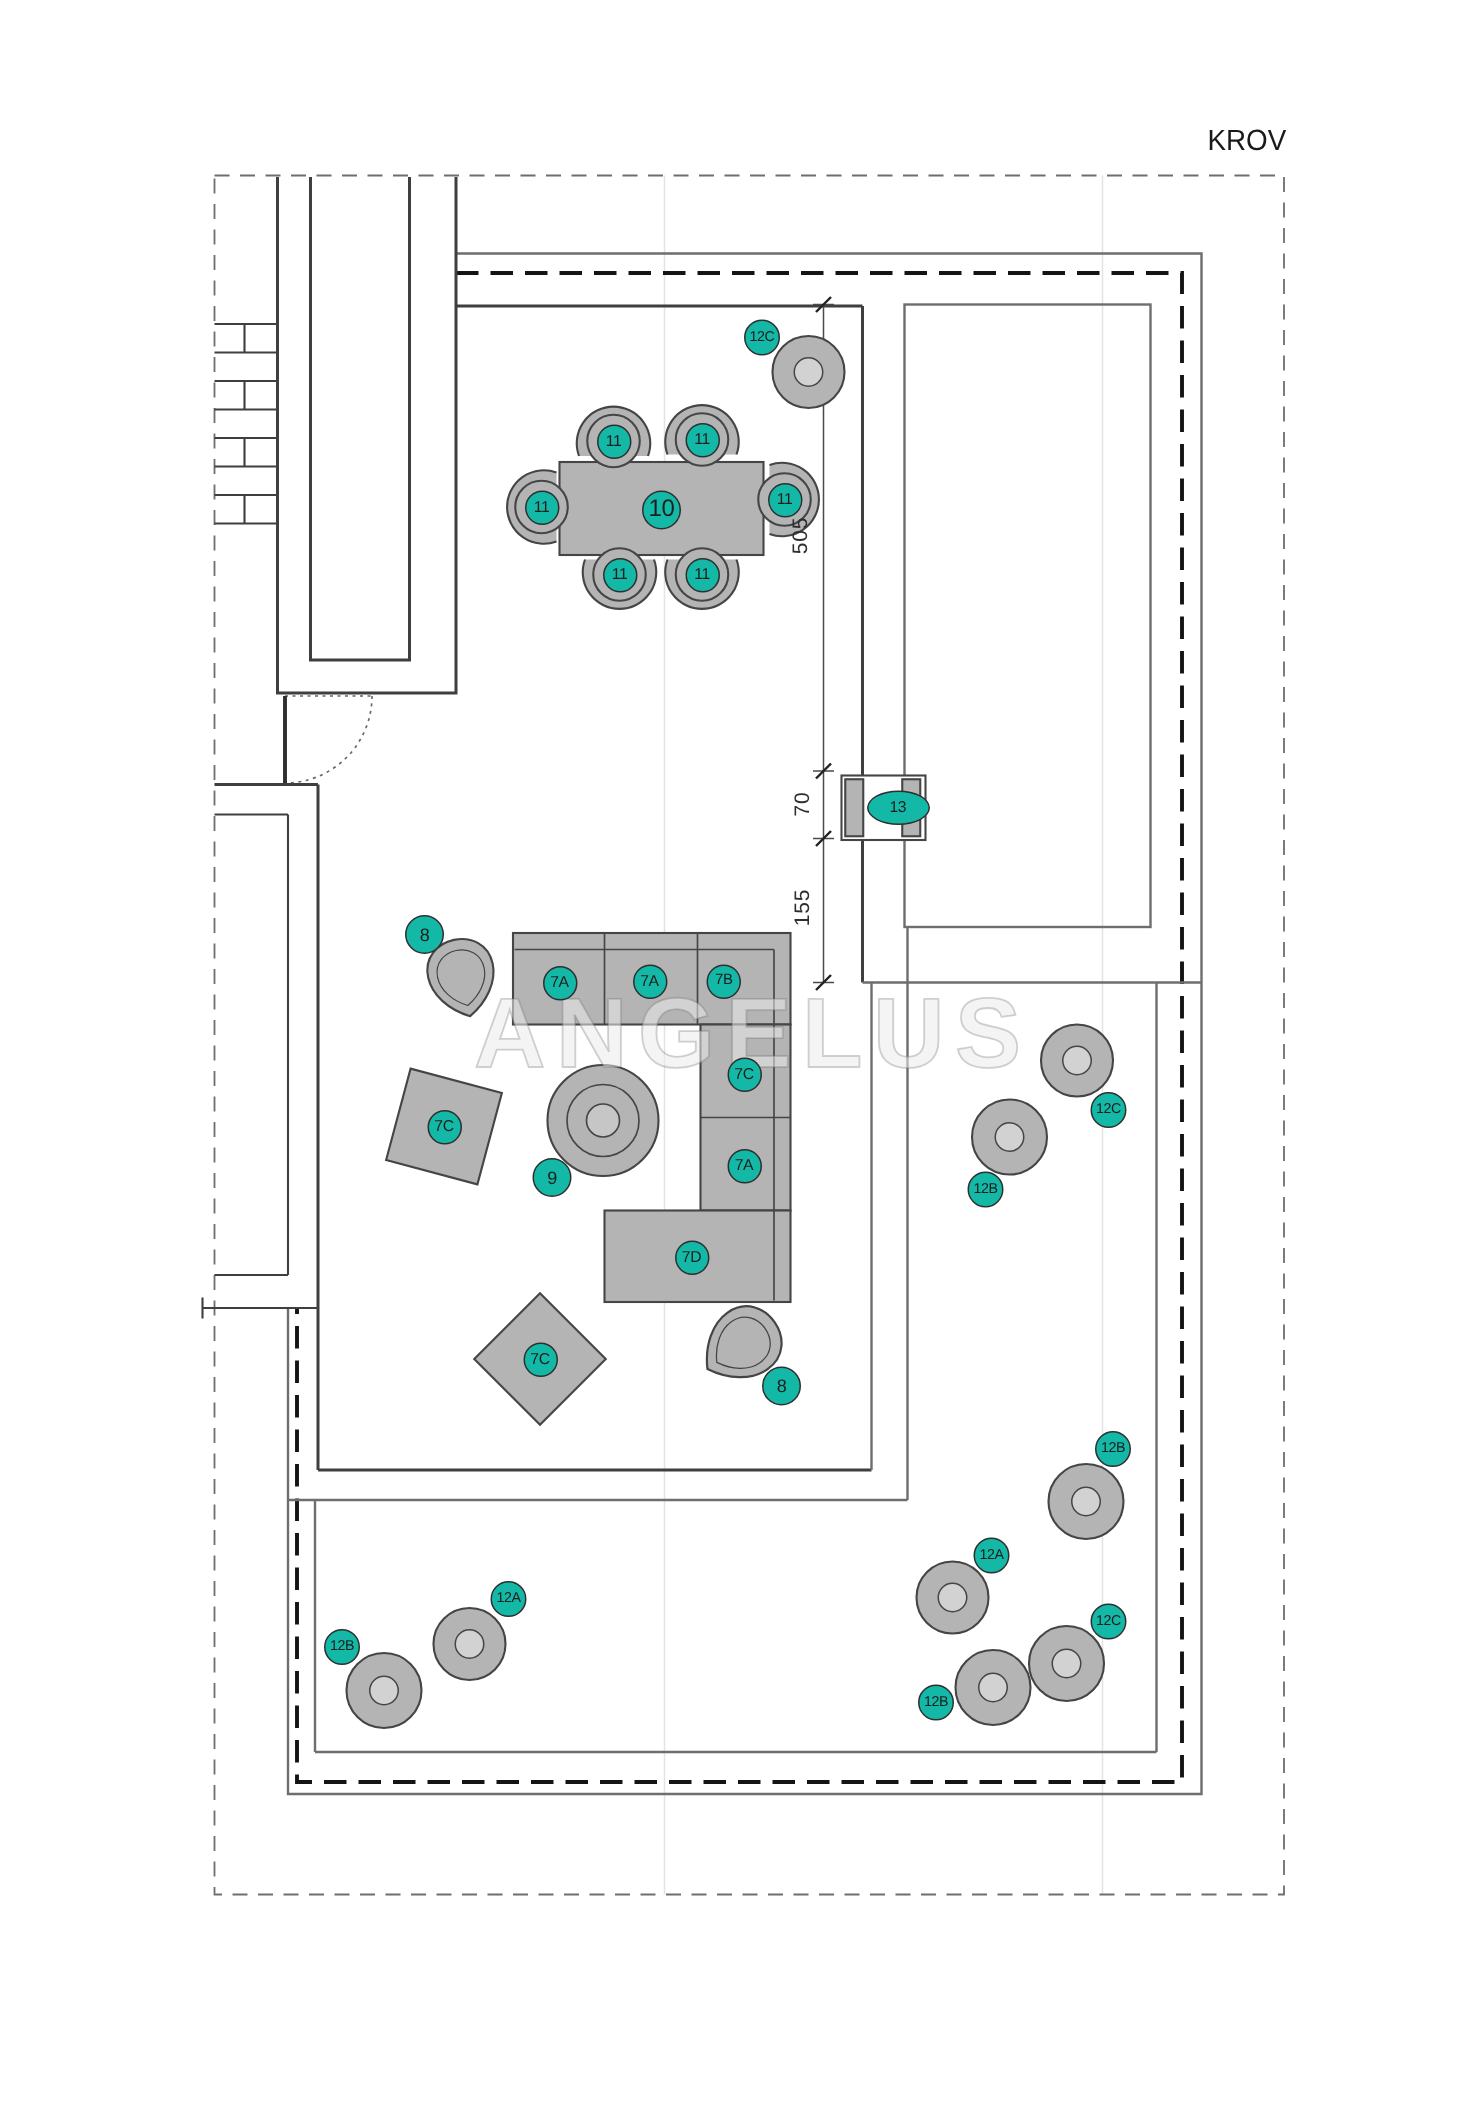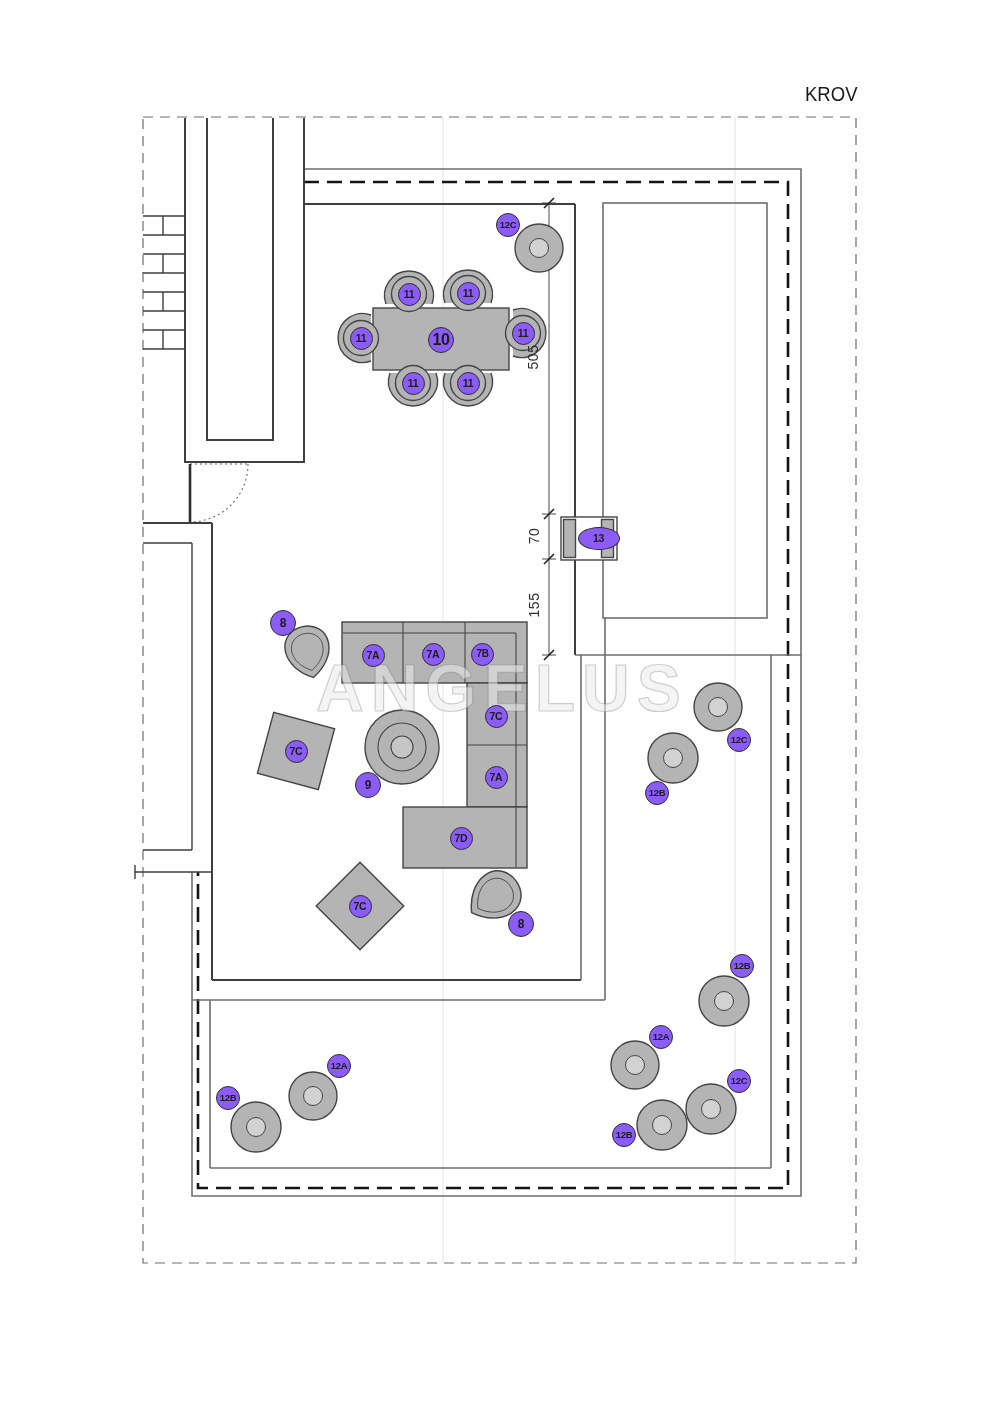--- a/index.html
+++ b/index.html
@@ -27,23 +27,23 @@
   #watermark-2{position:absolute;left:334px;top:716px;z-index:3;font-size:22px;font-weight:bold;
      letter-spacing:25px;color:rgba(255,255,255,0.45);-webkit-text-stroke:1px rgba(120,120,120,0.28);
      text-shadow:0 0 1px rgba(150,150,150,0.15);white-space:nowrap;}
 
   
   #page-title{position:absolute;left:805px;top:83px;z-index:4;font-size:19.5px;color:#1a1a1a;
      transform:scaleX(0.95);transform-origin:left top;white-space:nowrap;}
 
   
   #labels-layer{position:absolute;left:0;top:0;width:100%;height:100%;z-index:5;}
-  .flabel{position:absolute;box-sizing:border-box;border-radius:50%;background:#8b5cf6;
+  .flabel{position:absolute;box-sizing:border-box;border-radius:50%;background:#14b8a6;
      border:1.2px solid #2f2f2f;display:flex;align-items:center;justify-content:center;
-     color:#1d1d1d;line-height:1;letter-spacing:-0.3px;font-weight:bold;}
+     color:#1d1d1d;line-height:1;letter-spacing:-0.3px;}
   .dimlabel{position:absolute;transform:translate(-50%,-50%) rotate(-90deg);font-size:14px;
      color:#2e2e2e;letter-spacing:0.5px;white-space:nowrap;}
 </style>
 </head>
 <body>
 
 <div id="canvas">
 
   <svg id="plan-svg" width="982" height="1412" viewBox="0 0 982 1412">
 

